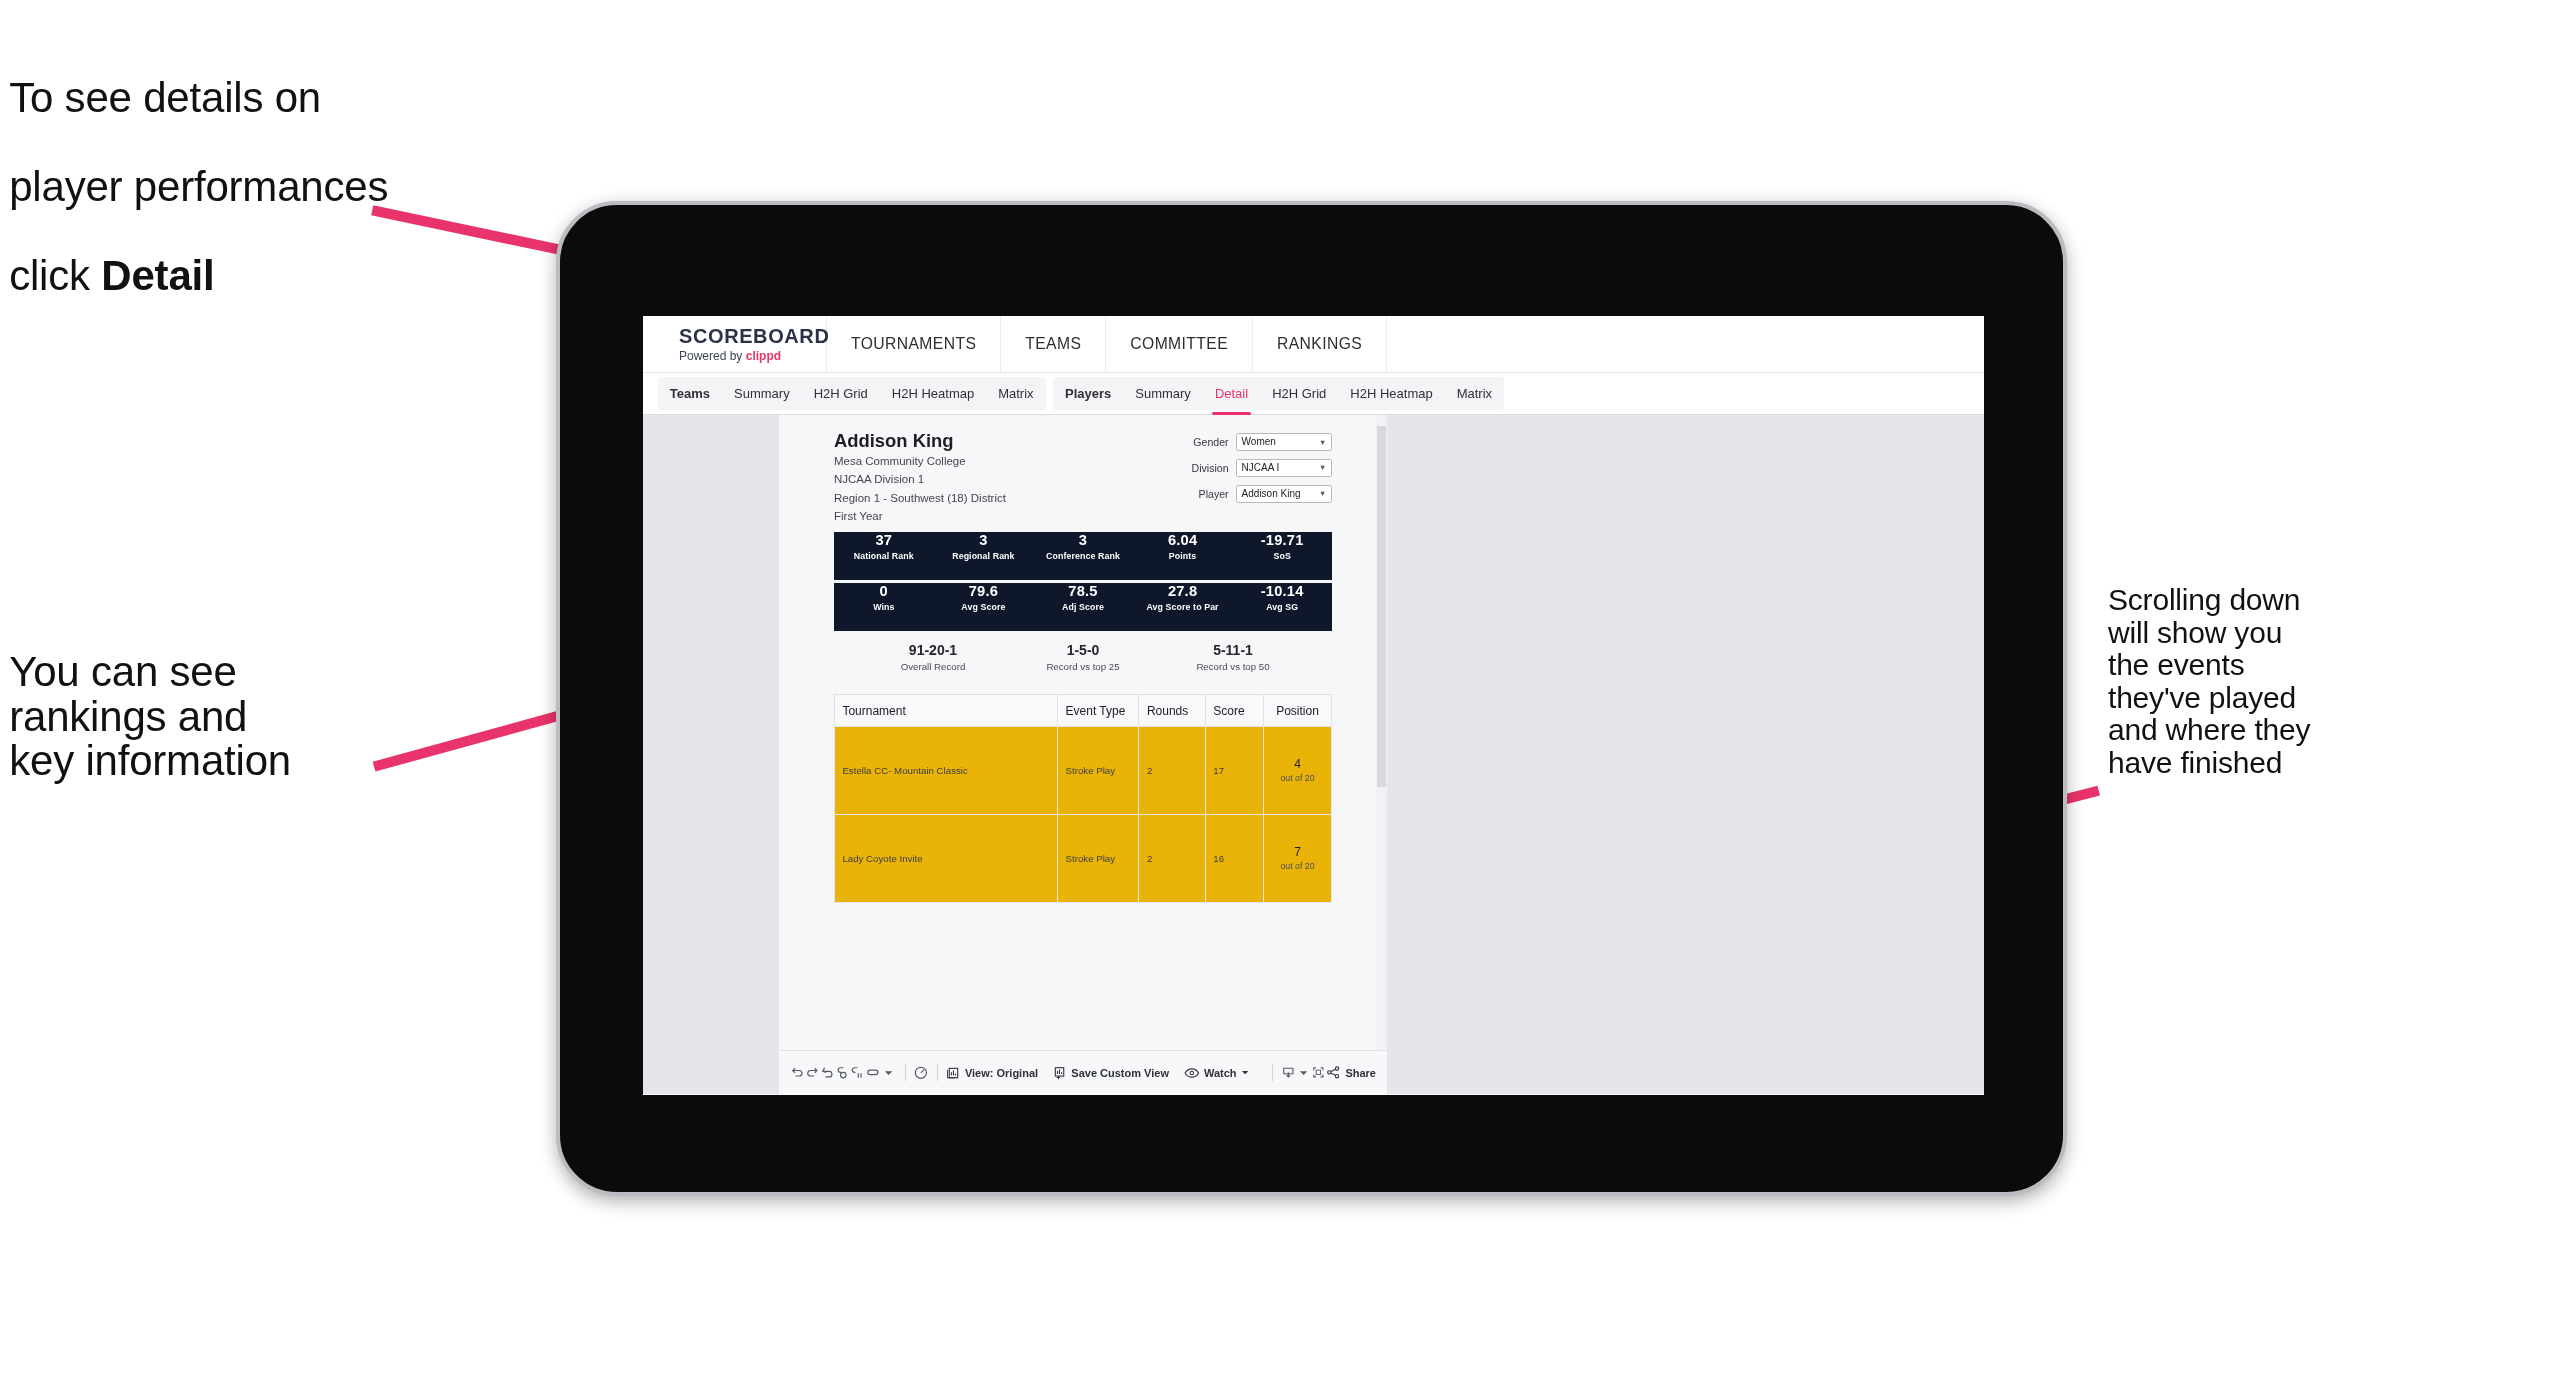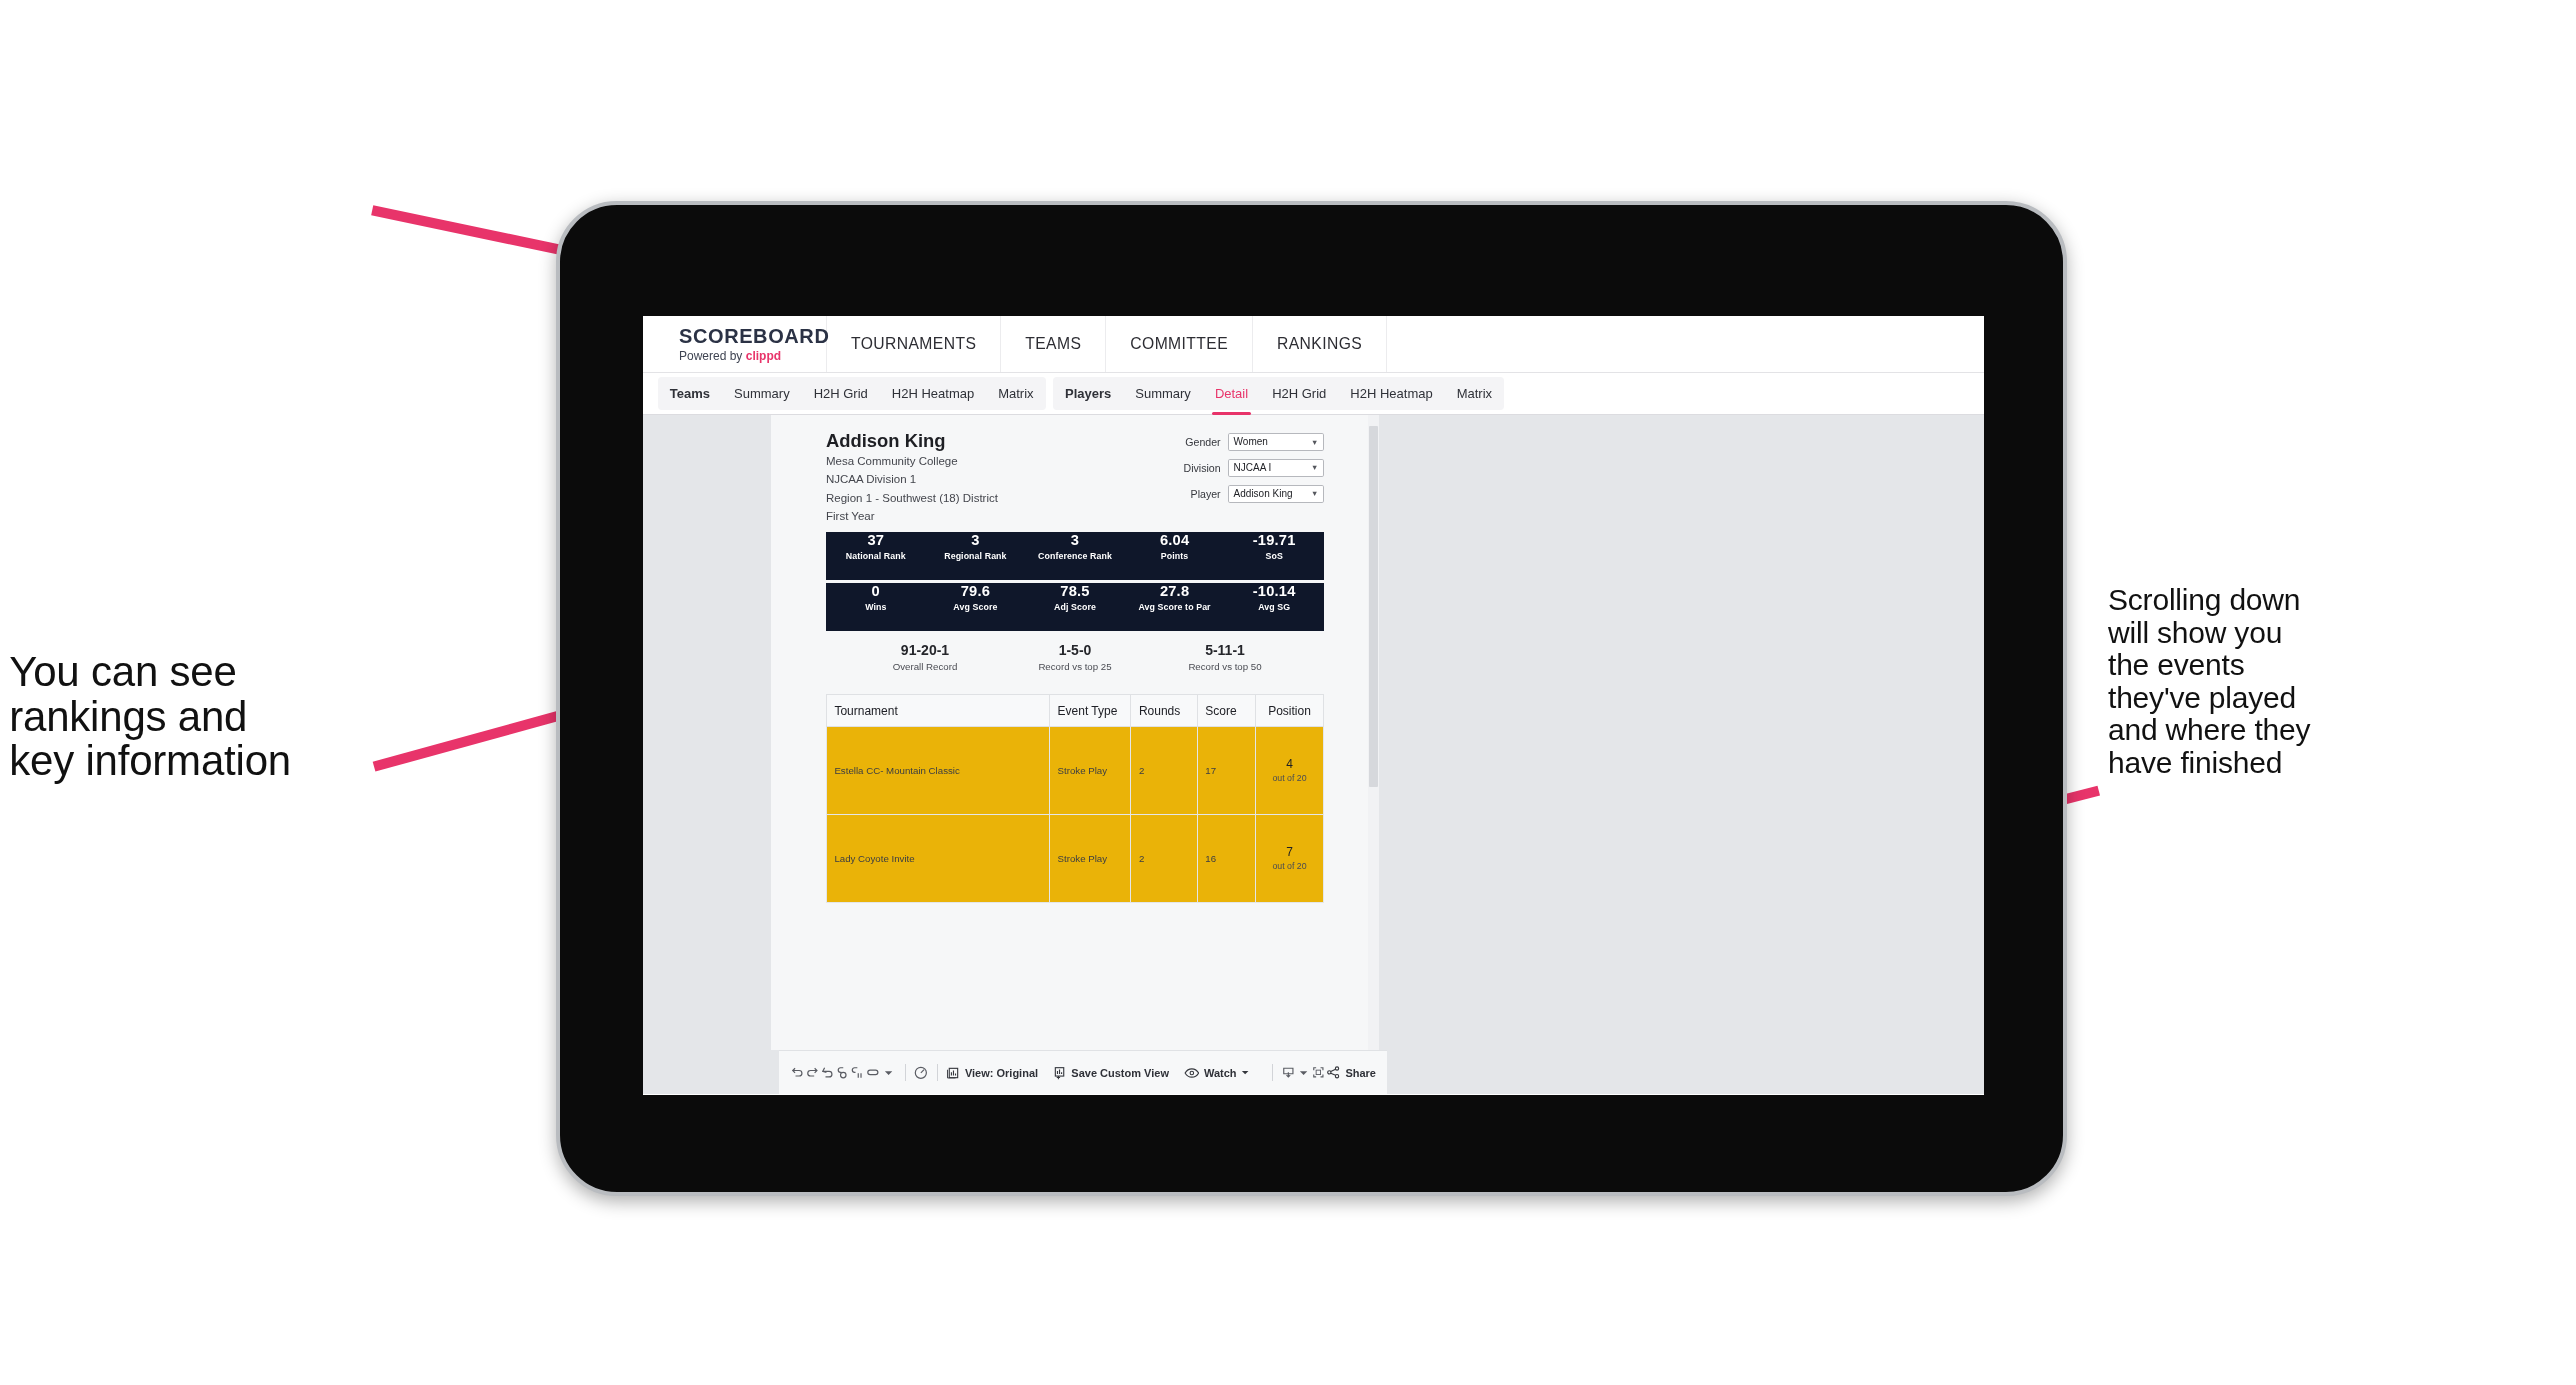--- a/index.html
+++ b/index.html
@@ -106,21 +106,21 @@
   }
 
   
   #workspace {
     position: relative;
     height: 679px;
     background: #e4e6e9;
   }
   #sheet {
     position: absolute;
-    left: 128px; top: 0;
+    left: 136px; top: 0;
     width: 608px; height: 635px;
     background: #f6f7f8;
     overflow: hidden;
   }
   #card {
     position: absolute;
     left: 55px; top: 7.4px;
     width: 498px;
   }
 
@@ -205,20 +205,25 @@
     margin-right: 14.7px; cursor: pointer; white-space: nowrap;
     font-size: 11px; font-weight: 700; color: #2f3138;
   }
   .spacer { flex: 1; }
 </style>
 </head>
 <body>
 
 <div id="stage">
 
+  <div id="ann-top-left" class="ann">
+    <span>To see details on</span><br>
+    <span>player performances</span><br>
+    <span>click </span><b>Detail</b>
+  </div>
 
   <div id="ann-mid-left" class="ann">You can see
 rankings and
 key information</div>
 
   <div id="ann-right" class="ann">Scrolling down
 will show you
 the events
 they've played
 and where they

